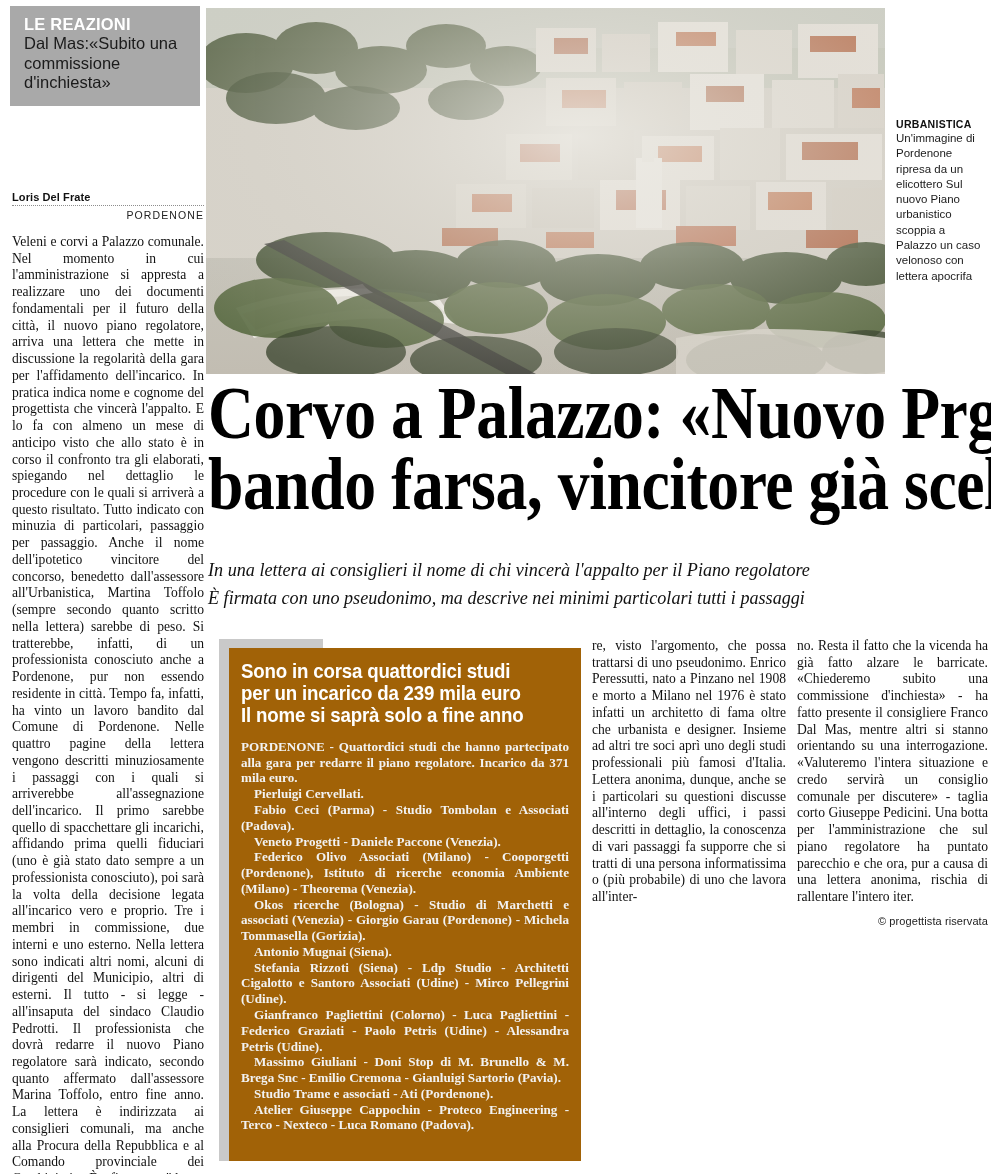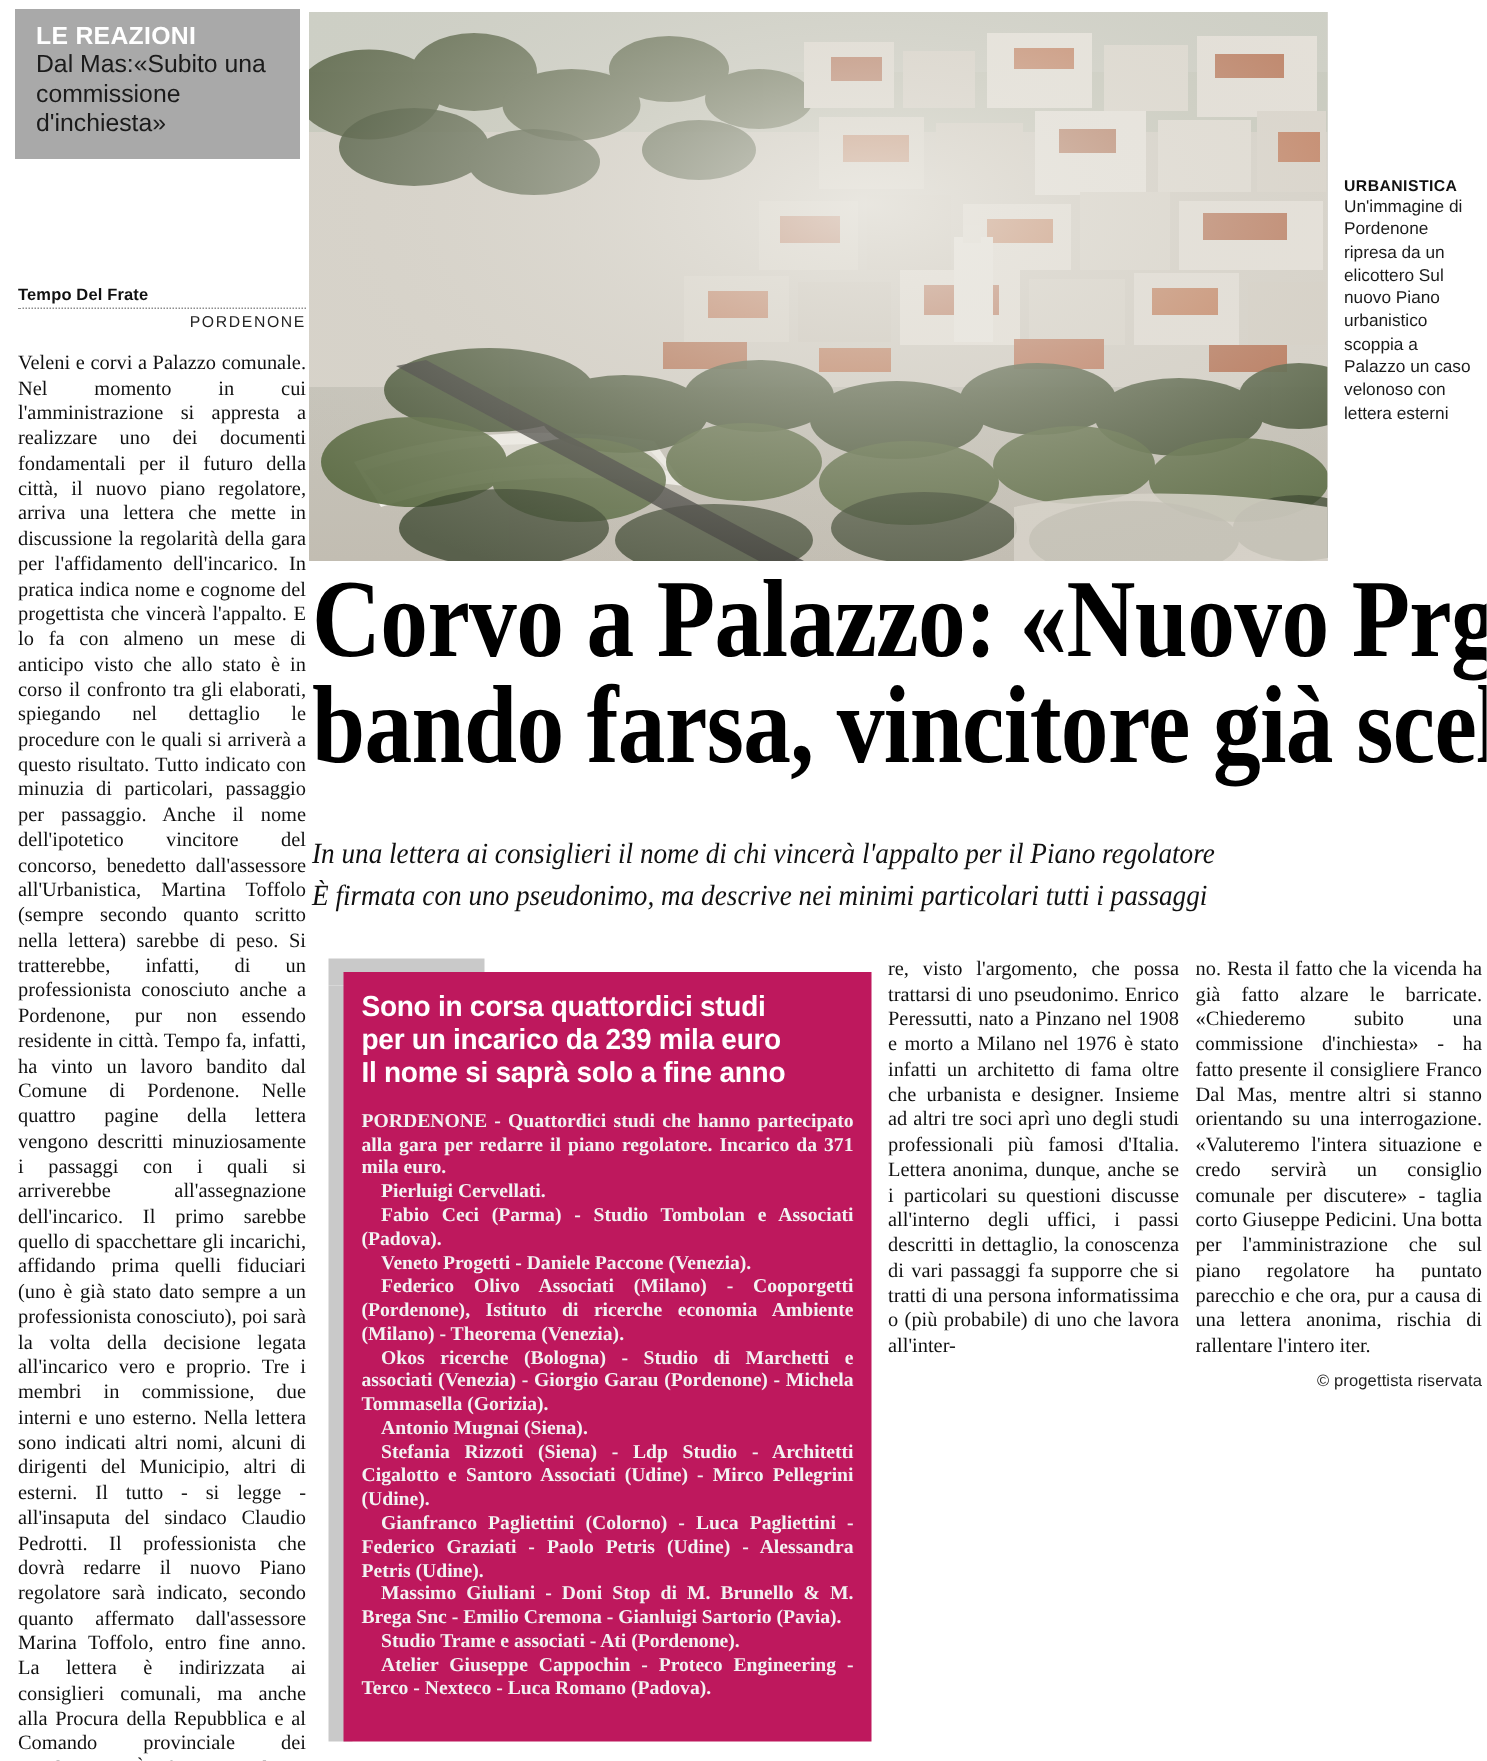--- a/index.html
+++ b/index.html
@@ -108,21 +108,21 @@
   
   .boxwrap{position:absolute;left:219px;top:639px;width:362px;height:522px;}
   .box-tab{
     position:absolute;left:0;top:0;width:104px;height:18px;background:#c9c9c9;
   }
   .box-tab2{
     position:absolute;left:0;top:18px;width:16px;height:504px;background:#c9c9c9;
   }
   .box{
     position:absolute;left:10px;top:9px;width:352px;height:513px;
-    background:#be185d;color:#fff;box-sizing:border-box;
+    background:#a16207;color:#fff;box-sizing:border-box;
     padding:13px 12px 10px 12px;
     overflow:hidden;
   }
   .box-title{
     font-family:"Liberation Sans", sans-serif;
     font-weight:bold;font-size:19.3px;line-height:1.14;color:#fff;
     letter-spacing:-.2px;
     transform:scaleX(0.97);transform-origin:left top;
     white-space:nowrap;
   }
@@ -160,21 +160,21 @@
 <body>
 
 <div class="page">
 
   <div class="reactions">
     <div class="kicker">LE REAZIONI</div>
     <div class="dek">Dal Mas:«Subito una commissione d'inchiesta»</div>
   </div>
 
   <div class="byline">
-    <div class="author">Tempo Del Frate</div>
+    <div class="author">Loris Del Frate</div>
     <div class="rule"></div>
     <div class="place">PORDENONE</div>
   </div>
 
   <div class="col-left">
     <p>Veleni e corvi a Palazzo comunale. Nel momento in cui l'amministrazione si appresta a realizzare uno dei documenti fondamentali per il futuro della città, il nuovo piano regolatore, arriva una lettera che mette in discussione la regolarità della gara per l'affidamento dell'incarico. In pratica indica nome e cognome del progettista che vincerà l'appalto. E lo fa con almeno un mese di anticipo visto che allo stato è in corso il confronto tra gli elaborati, spiegando nel dettaglio le procedure con le quali si arriverà a questo risultato. Tutto indicato con minuzia di particolari, passaggio per passaggio. Anche il nome dell'ipotetico vincitore del concorso, benedetto dall'assessore all'Urbanistica, Martina Toffolo (sempre secondo quanto scritto nella lettera) sarebbe di peso. Si tratterebbe, infatti, di un professionista conosciuto anche a Pordenone, pur non essendo residente in città. Tempo fa, infatti, ha vinto un lavoro bandito dal Comune di Pordenone. Nelle quattro pagine della lettera vengono descritti minuziosamente i passaggi con i quali si arriverebbe all'assegnazione dell'incarico. Il primo sarebbe quello di spacchettare gli incarichi, affidando prima quelli fiduciari (uno è già stato dato sempre a un professionista conosciuto), poi sarà la volta della decisione legata all'incarico vero e proprio. Tre i membri in commissione, due interni e uno esterno. Nella lettera sono indicati altri nomi, alcuni di dirigenti del Municipio, altri di esterni. Il tutto - si legge - all'insaputa del sindaco Claudio Pedrotti. Il professionista che dovrà redarre il nuovo Piano regolatore sarà indicato, secondo quanto affermato dall'assessore Marina Toffolo, entro fine anno. La lettera è indirizzata ai consiglieri comunali, ma anche alla Procura della Repubblica e al Comando provinciale dei Carabinieri. È firmata, "dottor Enrico Peressutti", ma da verifiche effettuate l'unica persona individuata con questo nome, un architetto di Fiume Veneto che non esercita più la professione, ha smentito categoricamente di averla scritta. Non è da esclude-</p>
   </div>
 
   <div class="photo">
     <svg viewBox="0 0 679 366" preserveAspectRatio="none">
@@ -286,21 +286,21 @@
 
       <path d="M58 236 L300 366 L330 366 L78 232 Z" fill="#3a3a36" opacity=".8"></path>
 
       <path d="M470 330 Q560 312 679 330 L679 366 L470 366 Z" fill="#d9d5cb" opacity=".85"></path>
       <rect x="0" y="0" width="679" height="366" fill="url(#haze)"></rect>
     </svg>
   </div>
 
   <div class="caption">
     <div class="cap-kicker">URBANISTICA</div>
-    <div class="cap-body">Un'immagine di Pordenone ripresa da un elicottero Sul nuovo Piano urbanistico scoppia a Palazzo un caso velonoso con lettera esterni</div>
+    <div class="cap-body">Un'immagine di Pordenone ripresa da un elicottero Sul nuovo Piano urbanistico scoppia a Palazzo un caso velonoso con lettera apocrifa</div>
   </div>
 
   <div class="headline">
     <span class="hl-line">Corvo a Palazzo: «Nuovo Prg</span>
     <span class="hl-line">bando farsa, vincitore già scelto»</span>
   </div>
 
   <div class="subhead">
     <span>In una lettera ai consiglieri il nome di chi vincerà l'appalto per il Piano regolatore</span>
     <span>È firmata con uno pseudonimo, ma descrive nei minimi particolari tutti i passaggi</span>

